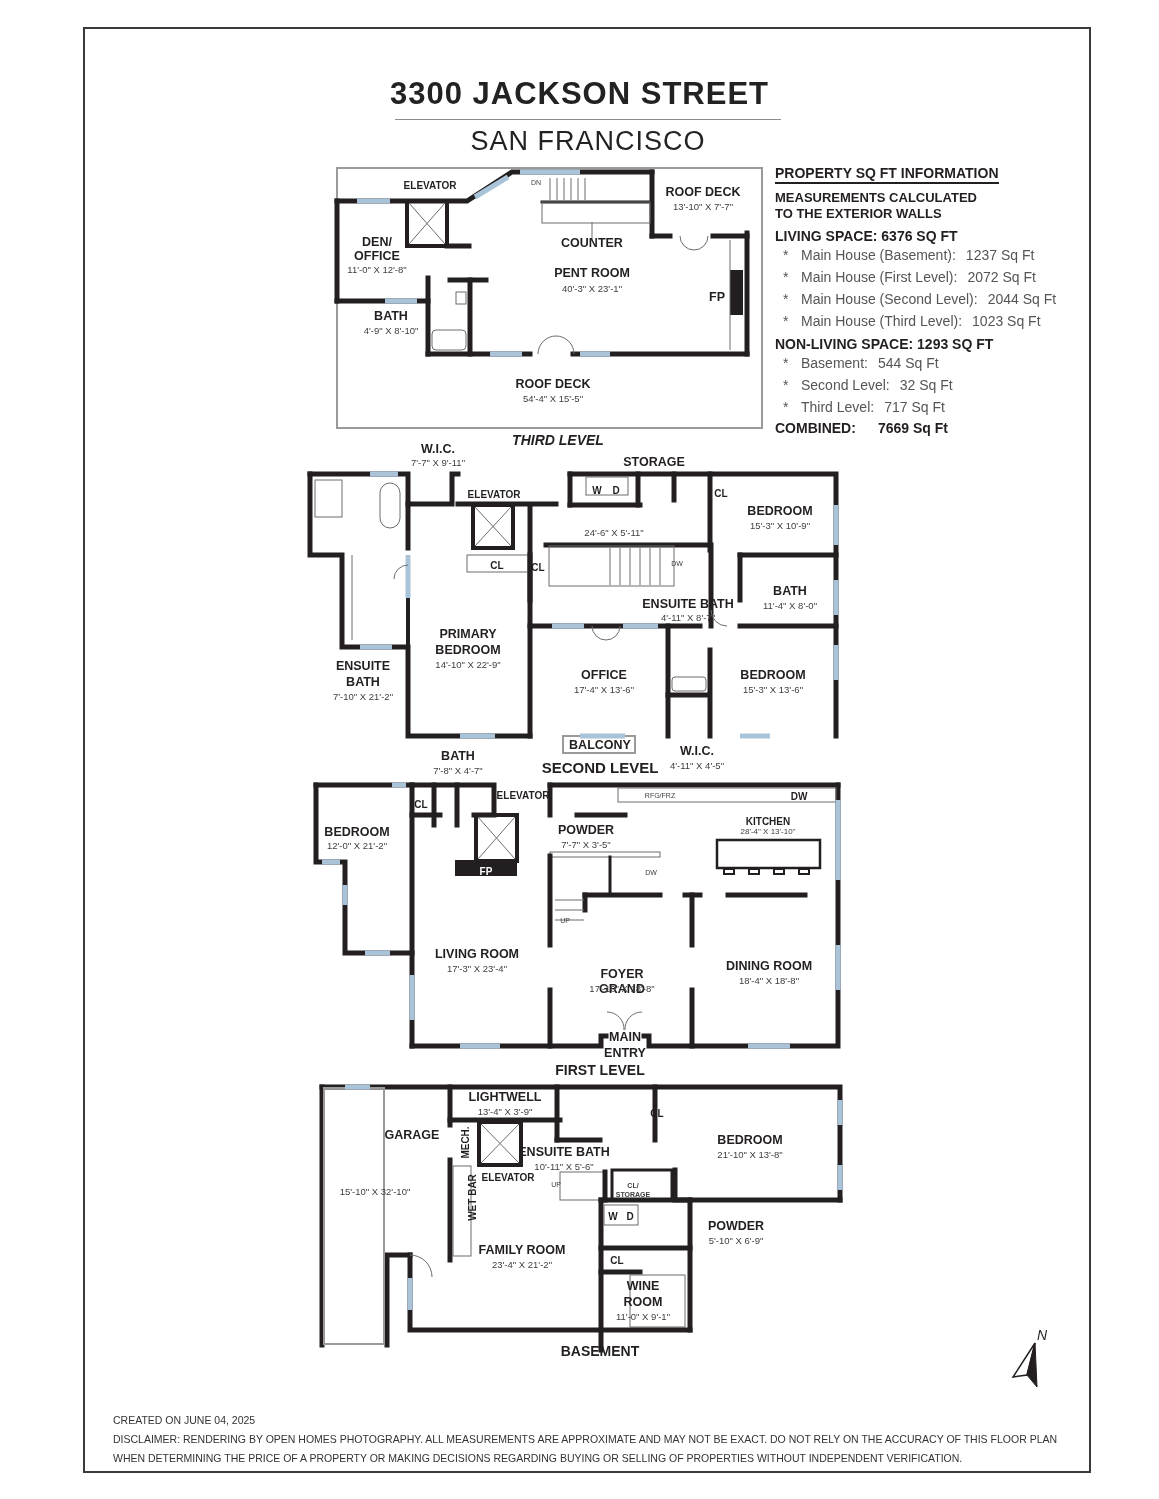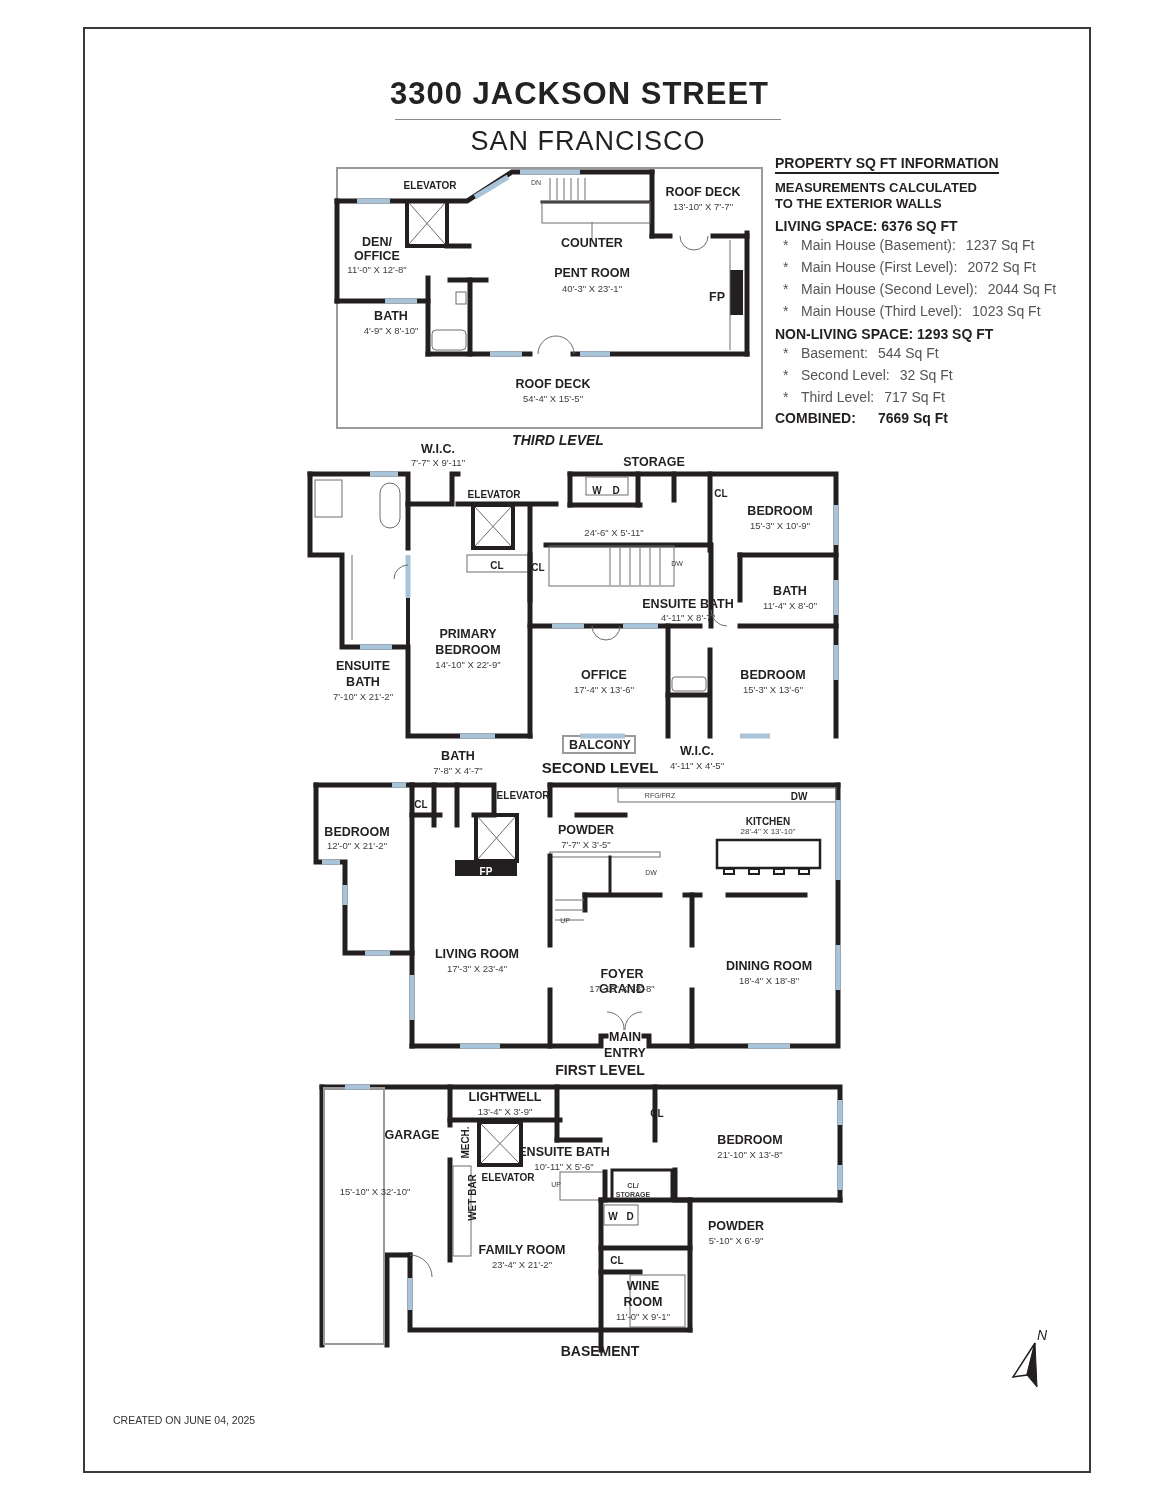--- a/index.html
+++ b/index.html
@@ -10,21 +10,21 @@
     .subtitle { position: absolute; left: 0; width: 1176px; top: 126px; text-align: center; font-size: 27px; font-weight: 400; letter-spacing: 1px; color: #222; }
     svg.plan { position: absolute; left: 0; top: 0; }
     .wall { stroke: #231f20; stroke-width: 5; fill: none; stroke-linecap: square; }
     .thin { stroke: #6d6d6d; stroke-width: 1; fill: none; }
     .win { stroke: #a9c4d8; stroke-width: 5; fill: none; }
     .deck { stroke: #9a9a9a; stroke-width: 2; fill: none; }
     .lbl { position: absolute; font-weight: 700; font-size: 12.5px; color: #231f20; text-align: center; white-space: nowrap; line-height: 15px; transform: translateX(-50%); }
     .dim { position: absolute; font-size: 9.5px; color: #3d3d3d; text-align: center; white-space: nowrap; line-height: 11px; transform: translateX(-50%); }
     .lvl { position: absolute; font-weight: 700; font-size: 14px; color: #231f20; white-space: nowrap; transform: translateX(-50%); }
     .small { font-size: 10px; }
-    .info { position: absolute; left: 775px; top: 154px; width: 310px; }
+    .info { position: absolute; left: 775px; top: 164px; width: 310px; }
     .info-head { font-weight: 700; font-size: 14px; color: #231f20; border-bottom: 2px solid #231f20; display: inline-block; padding-bottom: 1px; }
     .info-sub { font-weight: 700; font-size: 13px; line-height: 16px; margin-top: 6px; }
     .info-sec { font-weight: 700; font-size: 14px; margin-top: 6px; }
     .info-item { font-size: 14px; color: #555; margin-left: 8px; line-height: 22px; white-space: nowrap; }
     .info-item .bul { display: inline-block; width: 18px; color: #555; }
     .info-item .val { margin-left: 10px; }
     .info-combined { font-weight: 700; font-size: 14px; margin-top: 2px; }
     .info-combined .val { margin-left: 22px; }
     .footer { position: absolute; left: 113px; top: 1411px; font-size: 10.5px; color: #333; line-height: 19px; }
     .compass { position: absolute; left: 1005px; top: 1325px; }
@@ -380,13 +380,15 @@
 <div class="compass">
   <svg width="60" height="70" viewBox="0 0 60 70">
     <polygon points="30,18 8,52 22,50" fill="#fff" stroke="#231f20" stroke-width="1.5"></polygon>
     <polygon points="30,18 22,50 32,62" fill="#231f20" stroke="#231f20" stroke-width="1"></polygon>
   </svg>
   <span style="position:absolute;left:32px;top:2px;font-size:14px;font-style:italic;color:#231f20;">N</span>
 </div>
 
 <div class="footer">
   <div>CREATED ON JUNE 04, 2025</div>
+  <div>DISCLAIMER: RENDERING BY OPEN HOMES PHOTOGRAPHY. ALL MEASUREMENTS ARE APPROXIMATE AND MAY NOT BE EXACT. DO NOT RELY ON THE ACCURACY OF THIS FLOOR PLAN</div>
+  <div>WHEN DETERMINING THE PRICE OF A PROPERTY OR MAKING DECISIONS REGARDING BUYING OR SELLING OF PROPERTIES WITHOUT INDEPENDENT VERIFICATION.</div>
 </div>
 
 </body></html>

